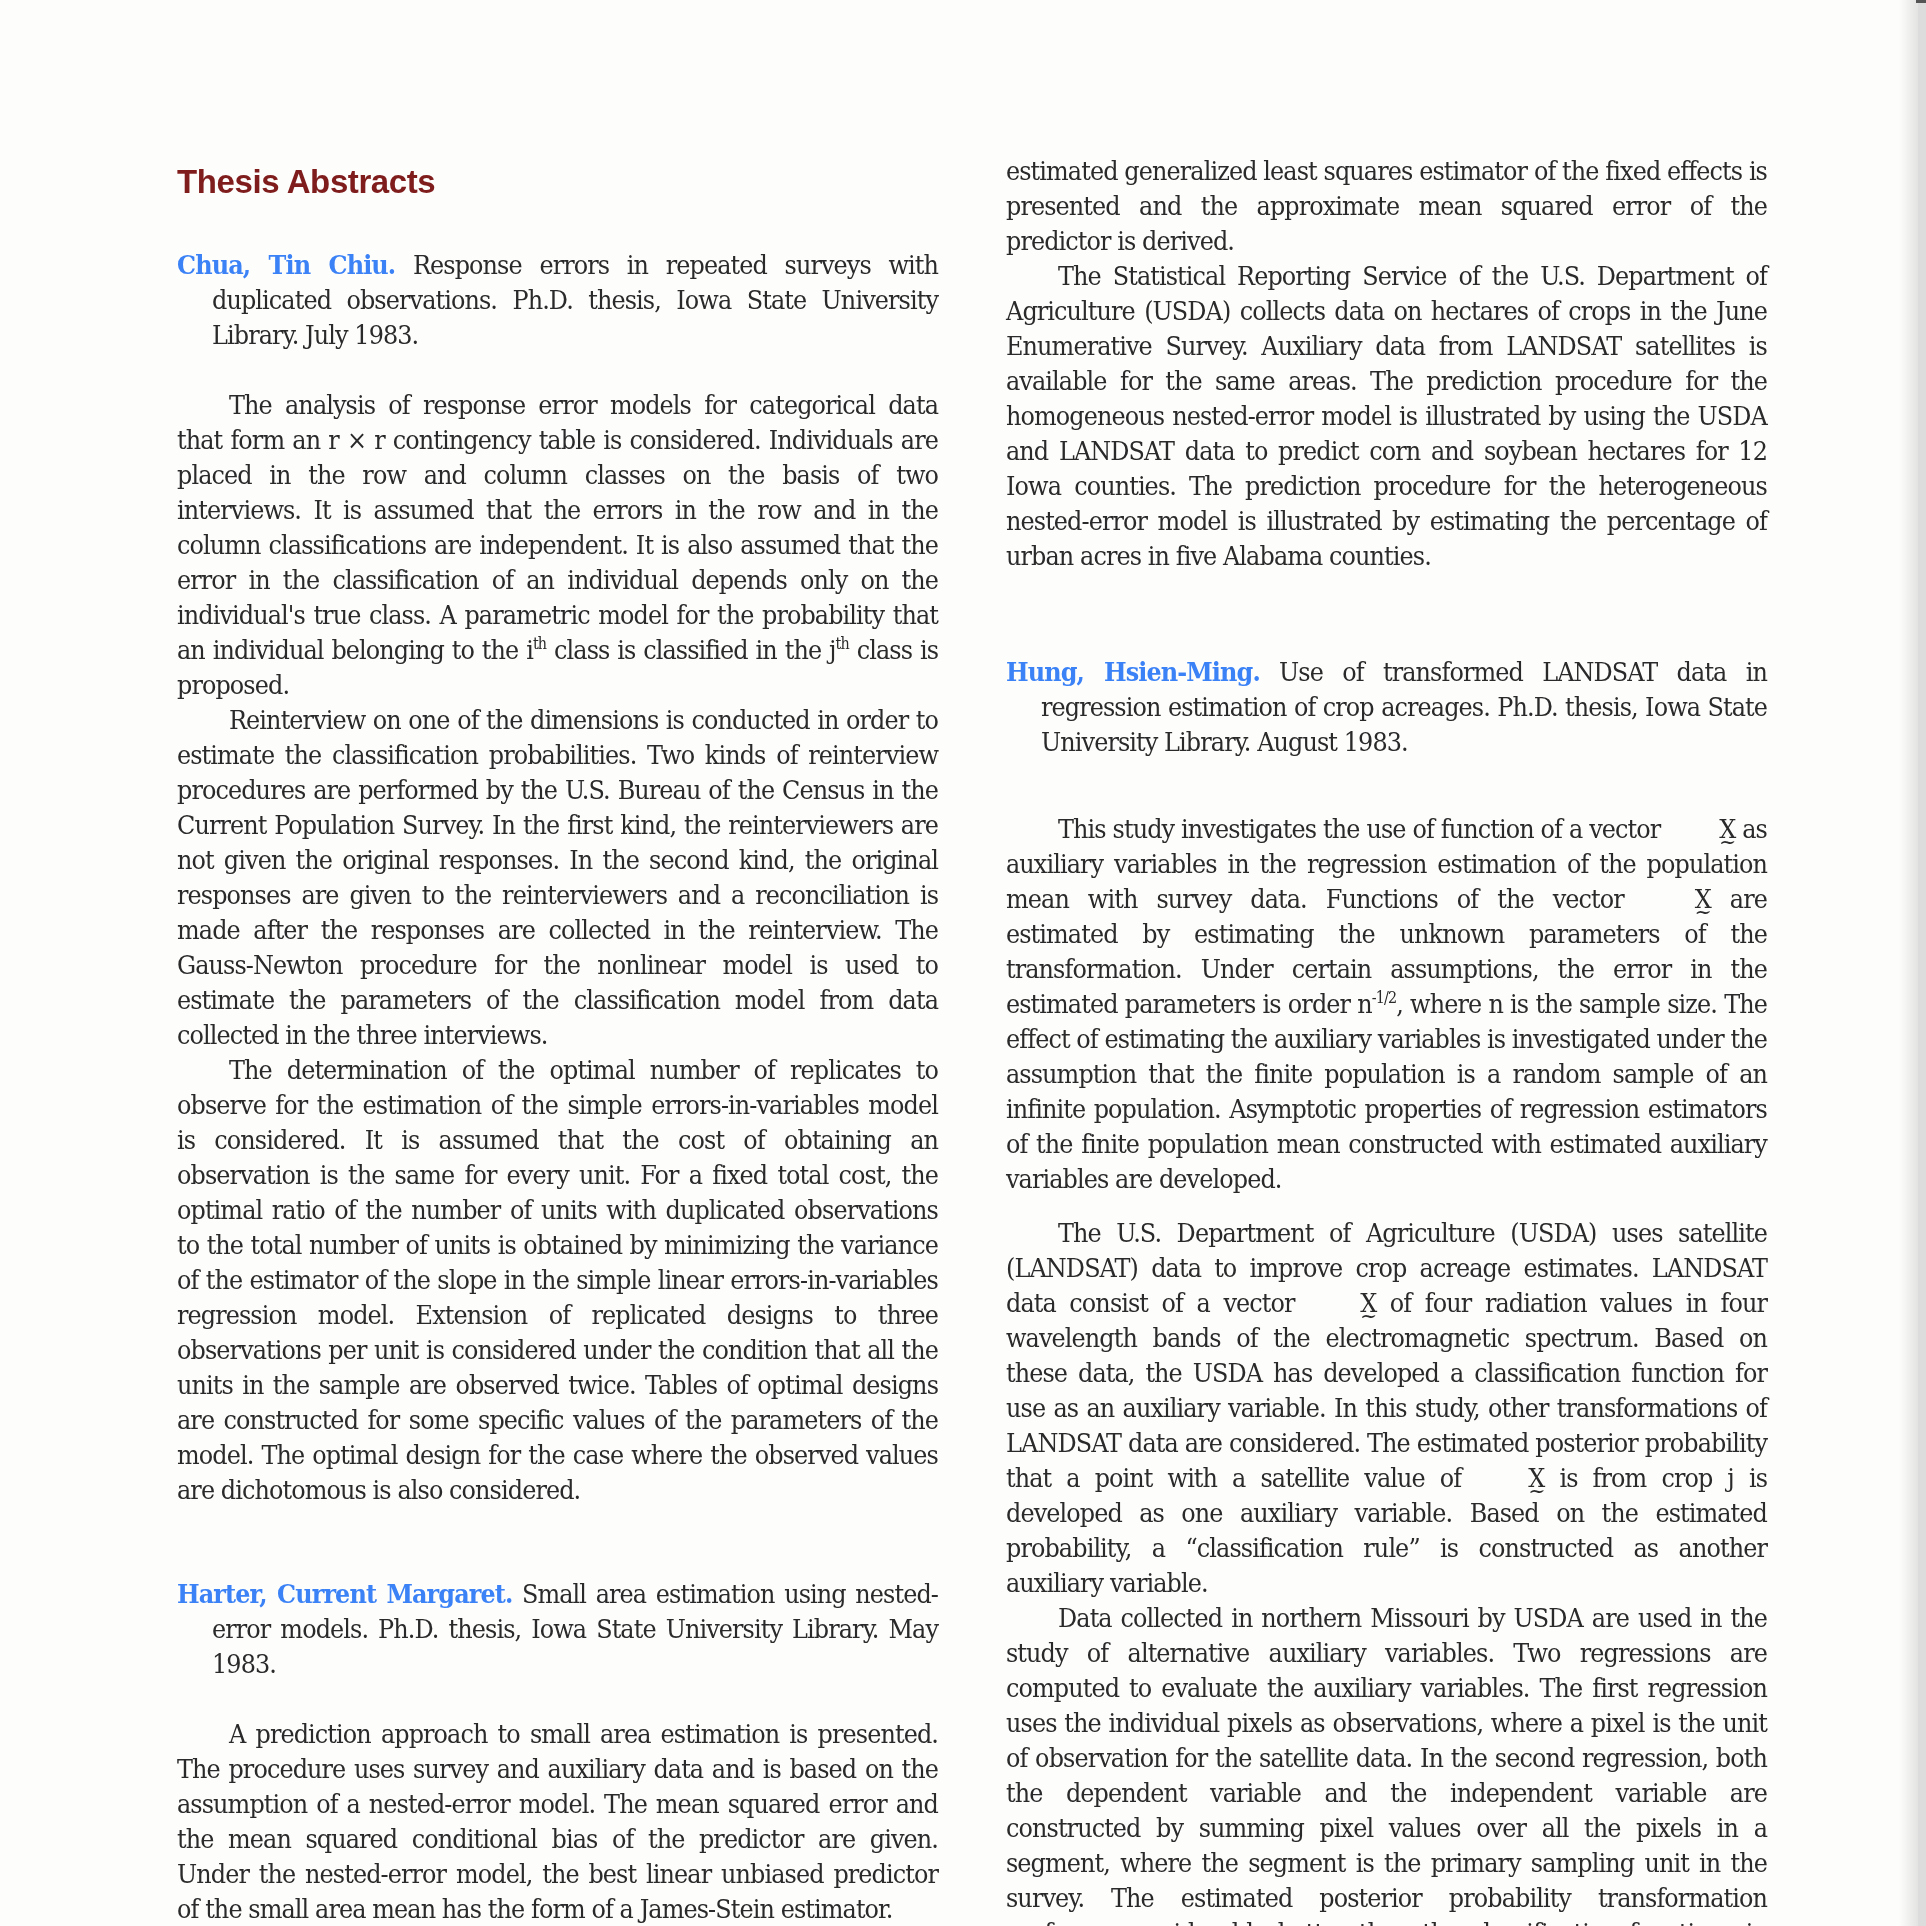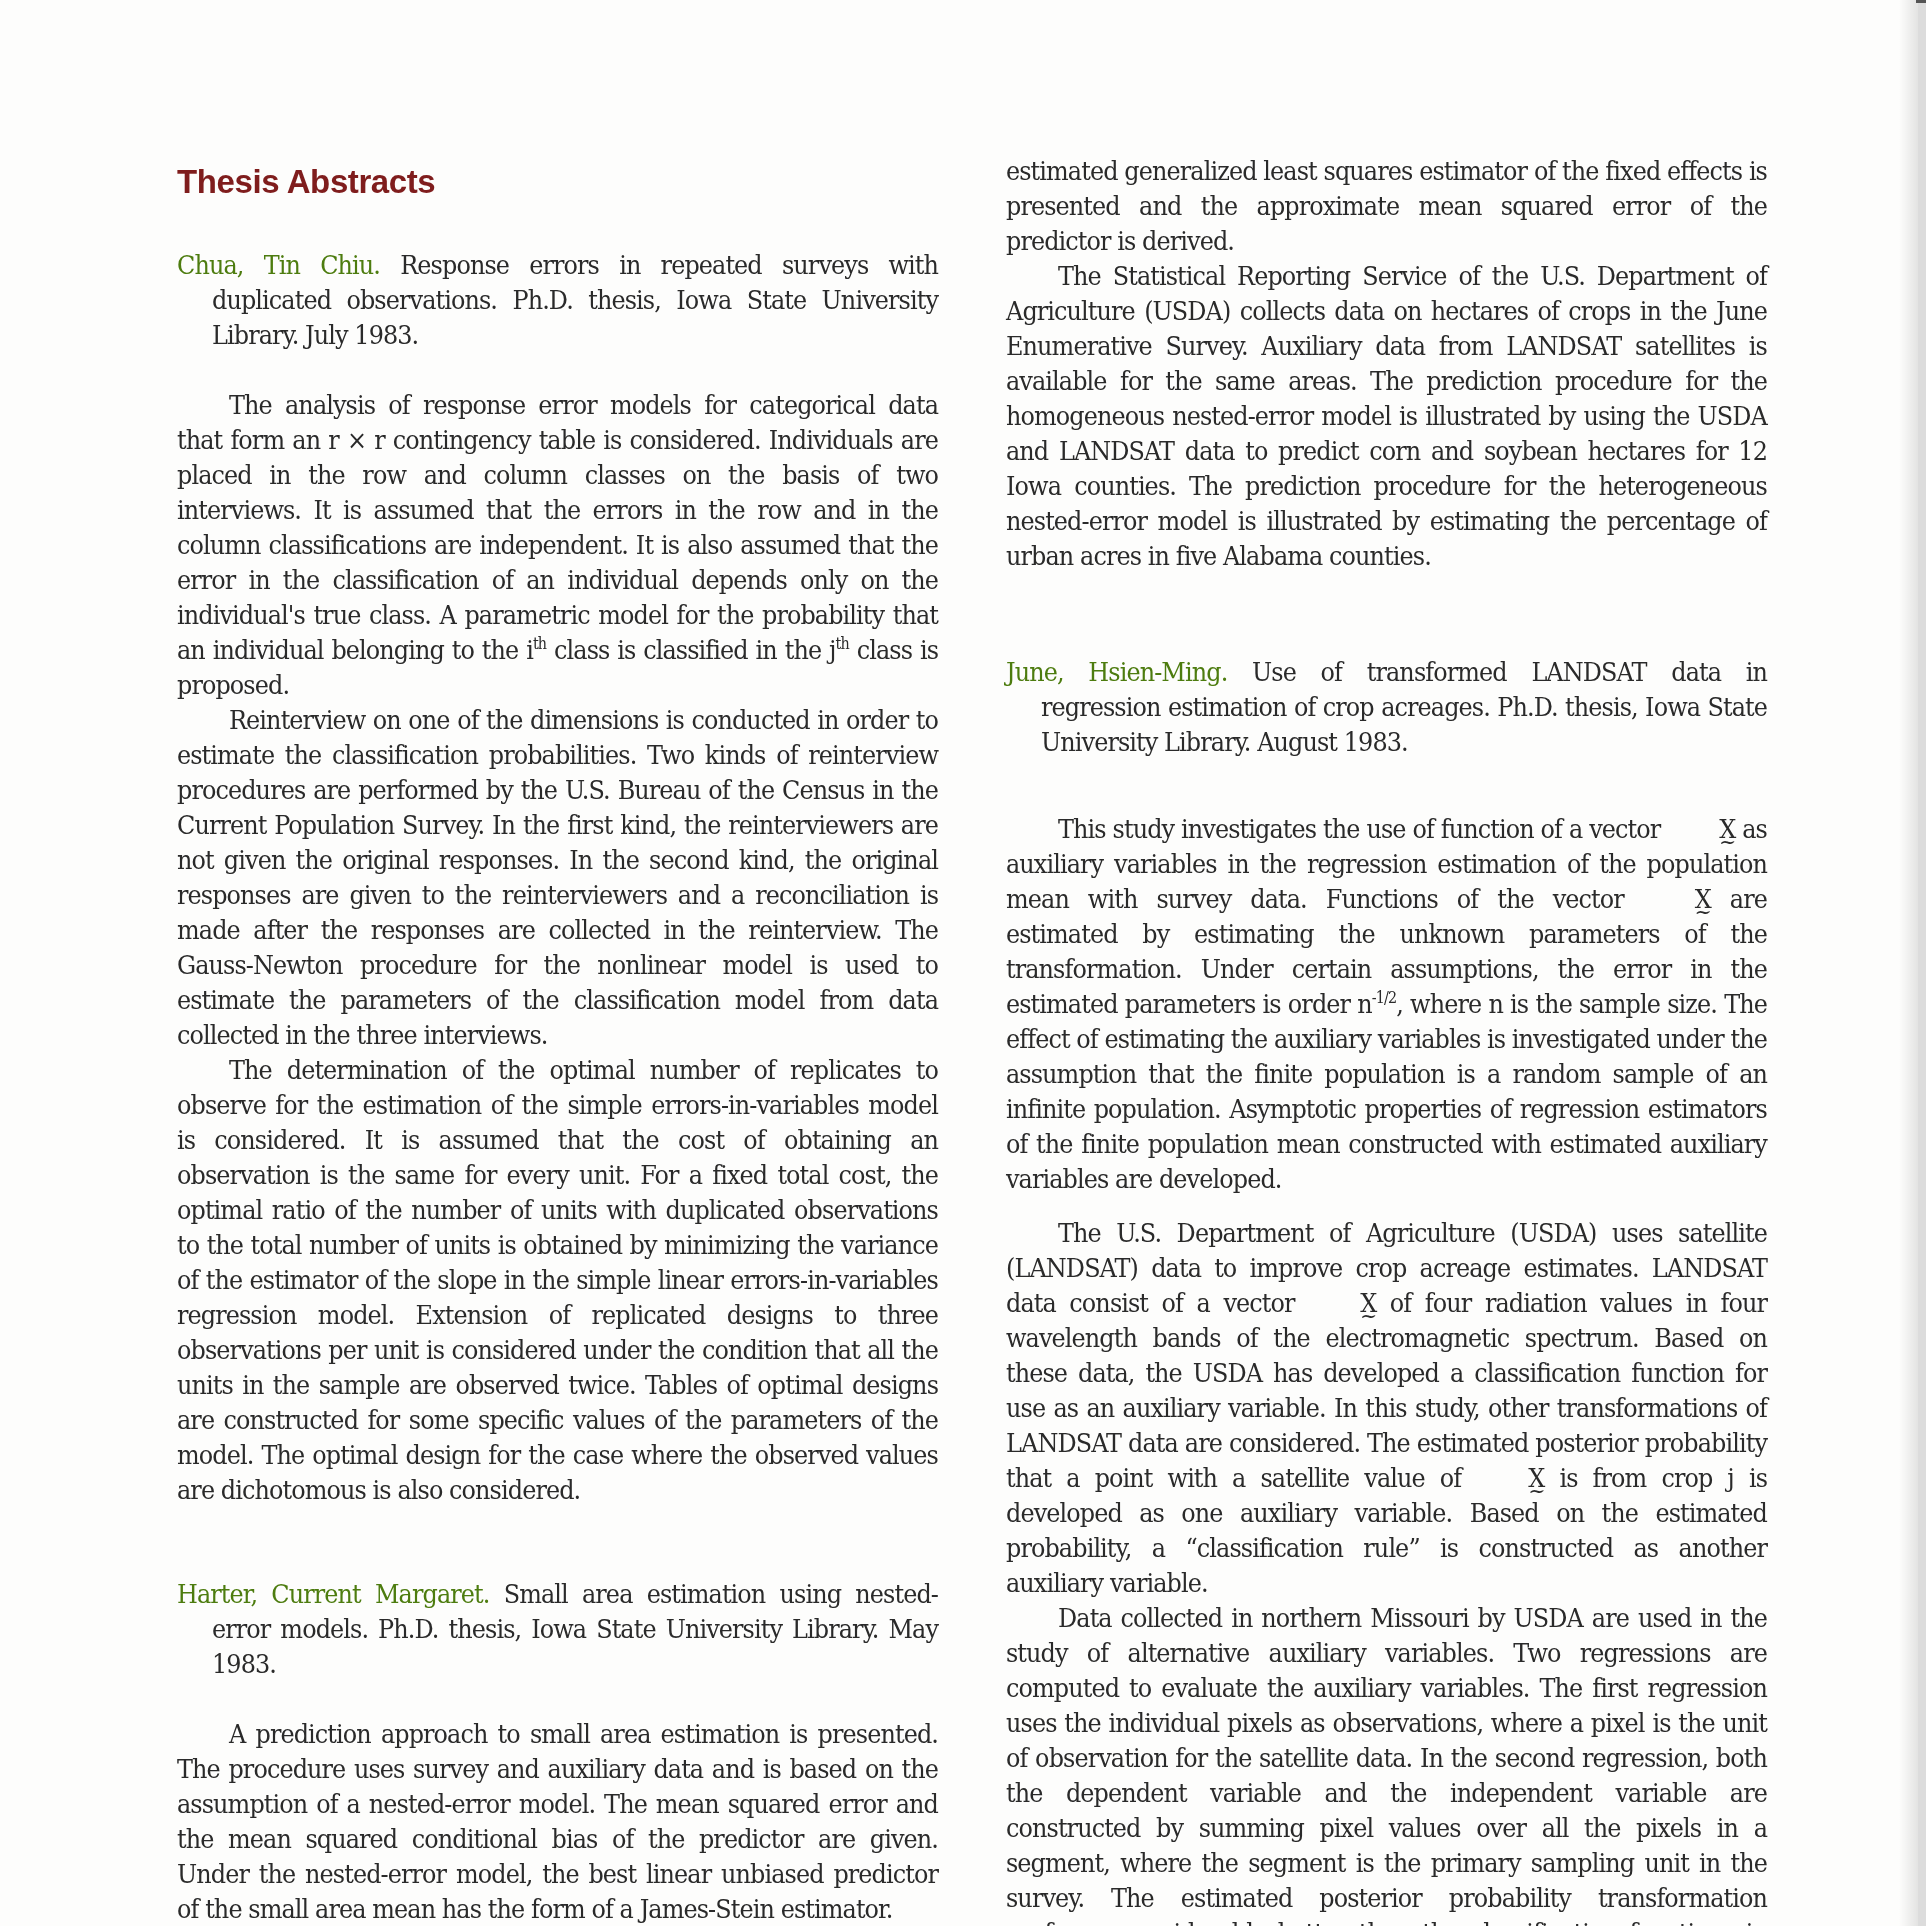--- a/index.html
+++ b/index.html
@@ -30,21 +30,21 @@
   .col-right { left: 1006px; top: 153px; width: 761px; }
   .page-title {
     font-family: "Liberation Sans", "DejaVu Sans", sans-serif;
     font-weight: bold; font-size: 33px; letter-spacing: -0.4px;
     line-height: 39px; margin: 5.8px 0 46px 0; color: #7f1d1d;
     text-align: left;
   }
   .entry-head {
     margin: 0; padding-left: 35px; text-indent: -35px;
   }
-  .author { font-weight: normal; color: #4d7c0f; }
+  .author { font-weight: bold; color: #3b82f6; }
   .abstract p { margin: 0; text-indent: 52px; }
   .abstract { margin-top: 35px; }
   .entry + .entry { margin-top: 69px; }
   .abstract p.spaced { margin-top: 11.6px; }
   sup { font-size: 0.6em; line-height: 0; }
   .tilde-x { position: relative; display: inline-block; }
   .tilde-x::after {
     content: "~"; position: absolute; left: 50%; transform: translateX(-50%);
     top: 18.5px; font-size: 23px; line-height: 1;
   }
@@ -77,21 +77,21 @@
   </div>
 </div>
 
 <div class="col col-right">
   <div class="abstract" style="margin-top:0">
     <p style="text-indent:0">estimated generalized least squares estimator of the fixed effects is presented and the approximate mean squared error of the predictor is derived.</p>
     <p>The Statistical Reporting Service of the U.S. Department of Agriculture (USDA) collects data on hectares of crops in the June Enumerative Survey. Auxiliary data from LANDSAT satellites is available for the same areas. The prediction procedure for the homogeneous nested-error model is illustrated by using the USDA and LANDSAT data to predict corn and soybean hectares for 12 Iowa counties. The prediction procedure for the heterogeneous nested-error model is illustrated by estimating the percentage of urban acres in five Alabama counties.</p>
   </div>
 
   <div class="entry" style="margin-top:81px">
-    <p class="entry-head"><span class="author">June, Hsien-Ming.</span><span> Use of transformed LANDSAT data in regression estimation of crop acreages. Ph.D. thesis, Iowa State University Library. August 1983.</span></p>
+    <p class="entry-head"><span class="author">Hung, Hsien-Ming.</span><span> Use of transformed LANDSAT data in regression estimation of crop acreages. Ph.D. thesis, Iowa State University Library. August 1983.</span></p>
     <div class="abstract" style="margin-top:52px">
       <p><span>This study investigates the use of function of a vector </span><span class="tilde-x">X</span><span> as auxiliary variables in the regression estimation of the population mean with survey data. Functions of the vector </span><span class="tilde-x">X</span><span> are estimated by estimating the unknown parameters of the transformation. Under certain assumptions, the error in the estimated parameters is order n</span><sup>-1/2</sup><span>, where n is the sample size. The effect of estimating the auxiliary variables is investigated under the assumption that the finite population is a random sample of an infinite population. Asymptotic properties of regression estimators of the finite population mean constructed with estimated auxiliary variables are developed.</span></p>
       <p class="spaced" style="margin-top:19px"><span>The U.S. Department of Agriculture (USDA) uses satellite (LANDSAT) data to improve crop acreage estimates. LANDSAT data consist of a vector </span><span class="tilde-x">X</span><span> of four radiation values in four wavelength bands of the electromagnetic spectrum. Based on these data, the USDA has developed a classification function for use as an auxiliary variable. In this study, other transformations of LANDSAT data are considered. The estimated posterior probability that a point with a satellite value of </span><span class="tilde-x">X</span><span> is from crop j is developed as one auxiliary variable. Based on the estimated probability, a “classification rule” is constructed as another auxiliary variable.</span></p>
       <p>Data collected in northern Missouri by USDA are used in the study of alternative auxiliary variables. Two regressions are computed to evaluate the auxiliary variables. The first regression uses the individual pixels as observations, where a pixel is the unit of observation for the satellite data. In the second regression, both the dependent variable and the independent variable are constructed by summing pixel values over all the pixels in a segment, where the segment is the primary sampling unit in the survey. The estimated posterior probability transformation performs considerably better than the classification functions in the pixel regressions, but the posterior probability is only marginally superior to the classification function in the segment regressions.</p>
     </div>
   </div>
 </div>
 
 
 </body></html>

